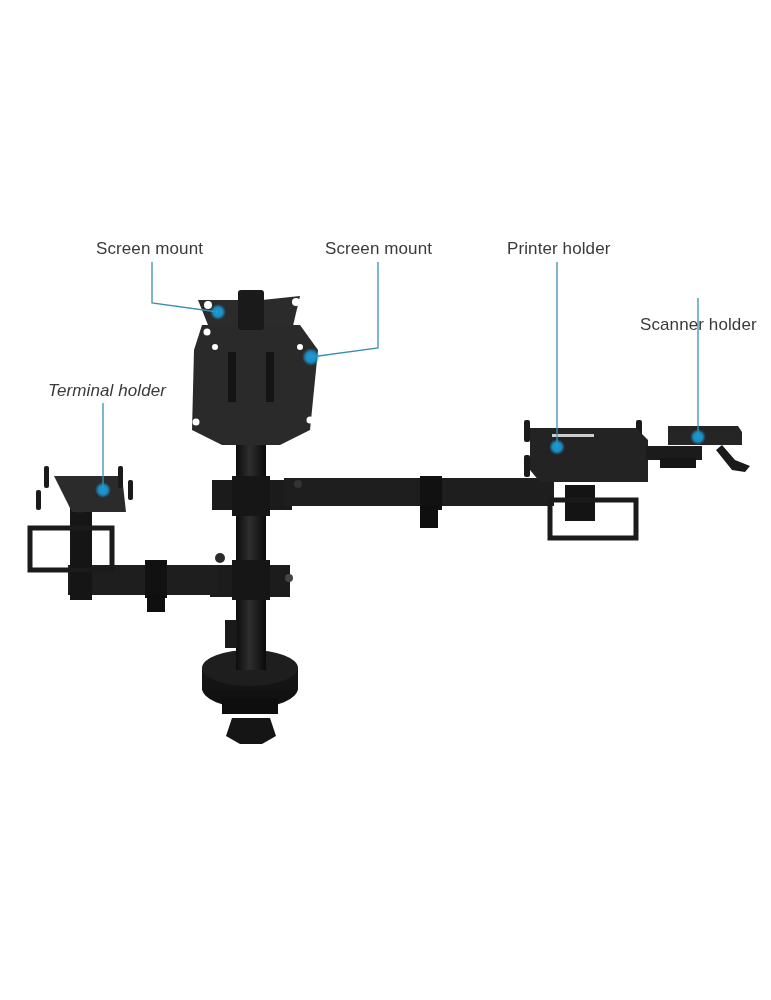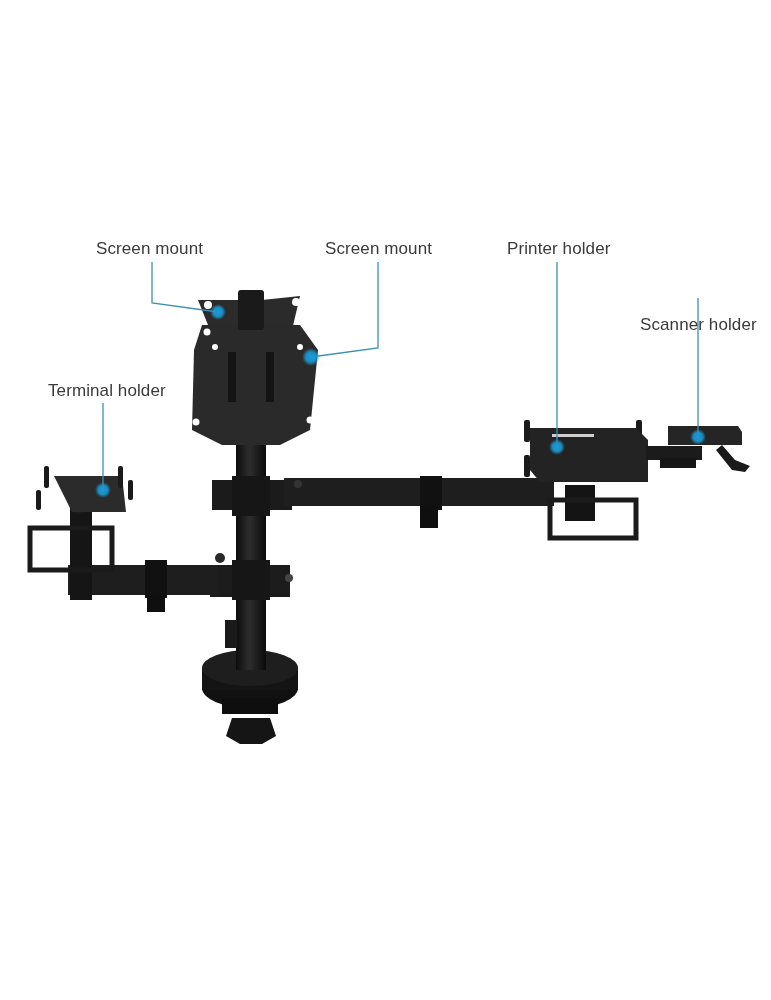--- a/index.html
+++ b/index.html
@@ -120,14 +120,14 @@
       <circle cx="557" cy="447" r="8" fill="url(#glow)"></circle>
       <circle cx="698" cy="437" r="8" fill="url(#glow)"></circle>
       <circle cx="103" cy="490" r="8" fill="url(#glow)"></circle>
     </g>
   </svg>
 
   <div class="label" style="left:96px; top:239px;">Screen mount</div>
   <div class="label" style="left:325px; top:239px;">Screen mount</div>
   <div class="label" style="left:507px; top:239px;">Printer holder</div>
   <div class="label" style="left:640px; top:276px;margin-top:39px;">Scanner holder</div>
-  <div class="label" style="left:48px; top:381px;">Terminal holder</div>
+  <div class="label" style="left:48px; top:381px;font-style:italic;">Terminal holder</div>
 </div>
 
 </body></html>

